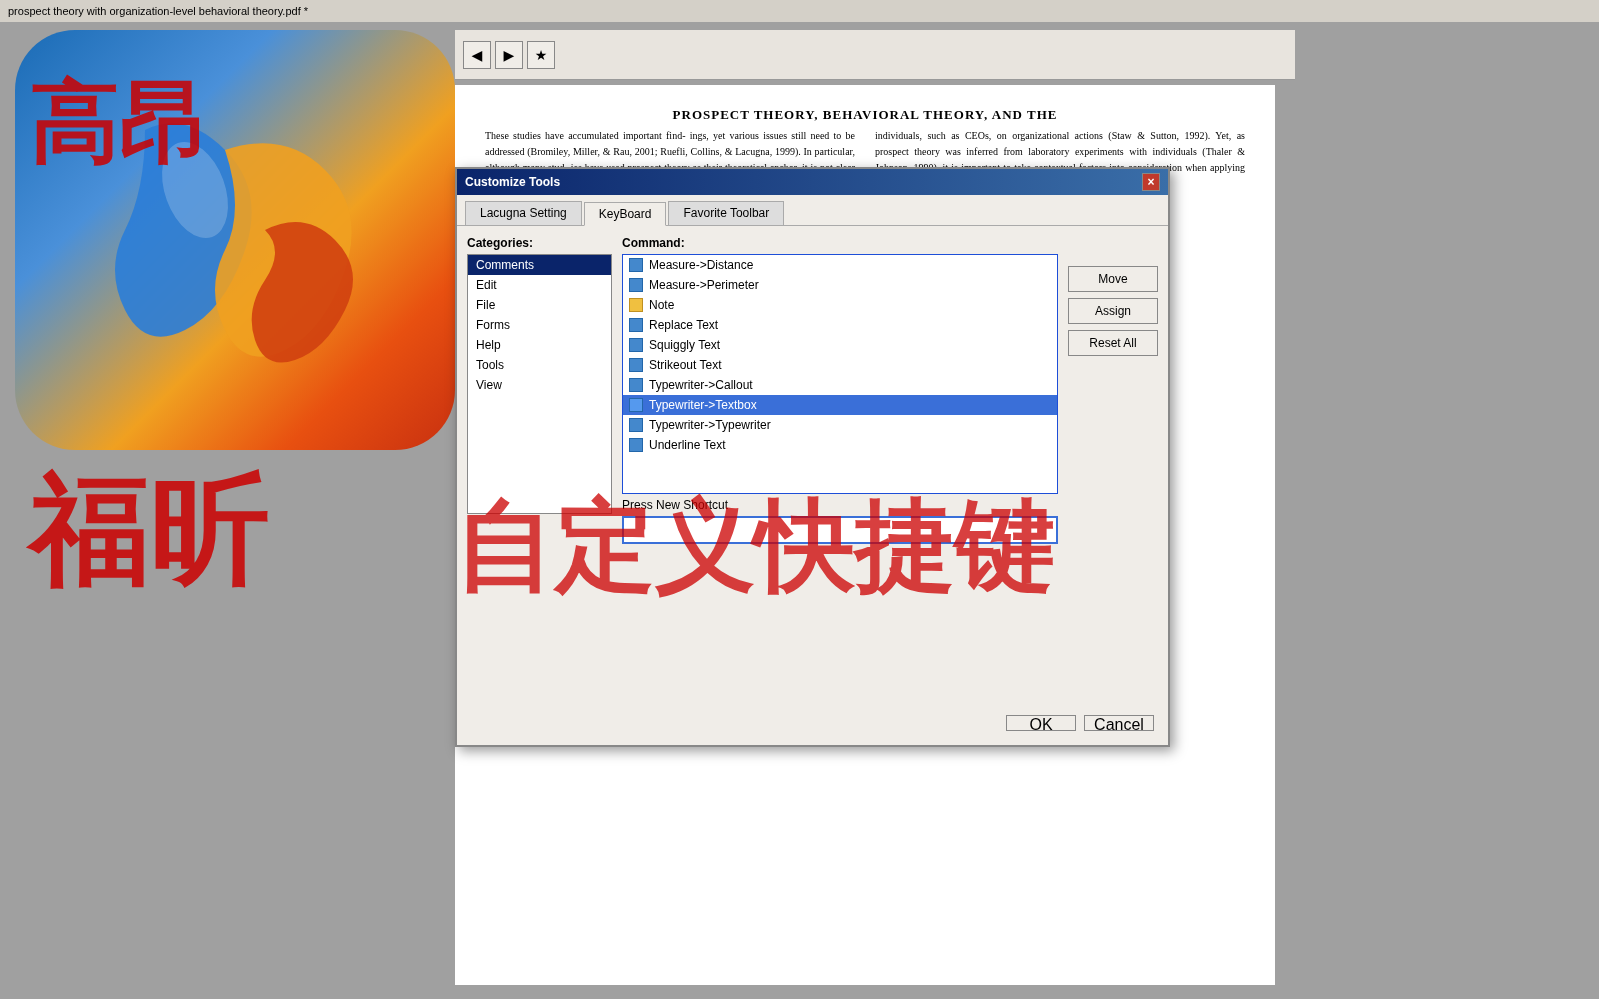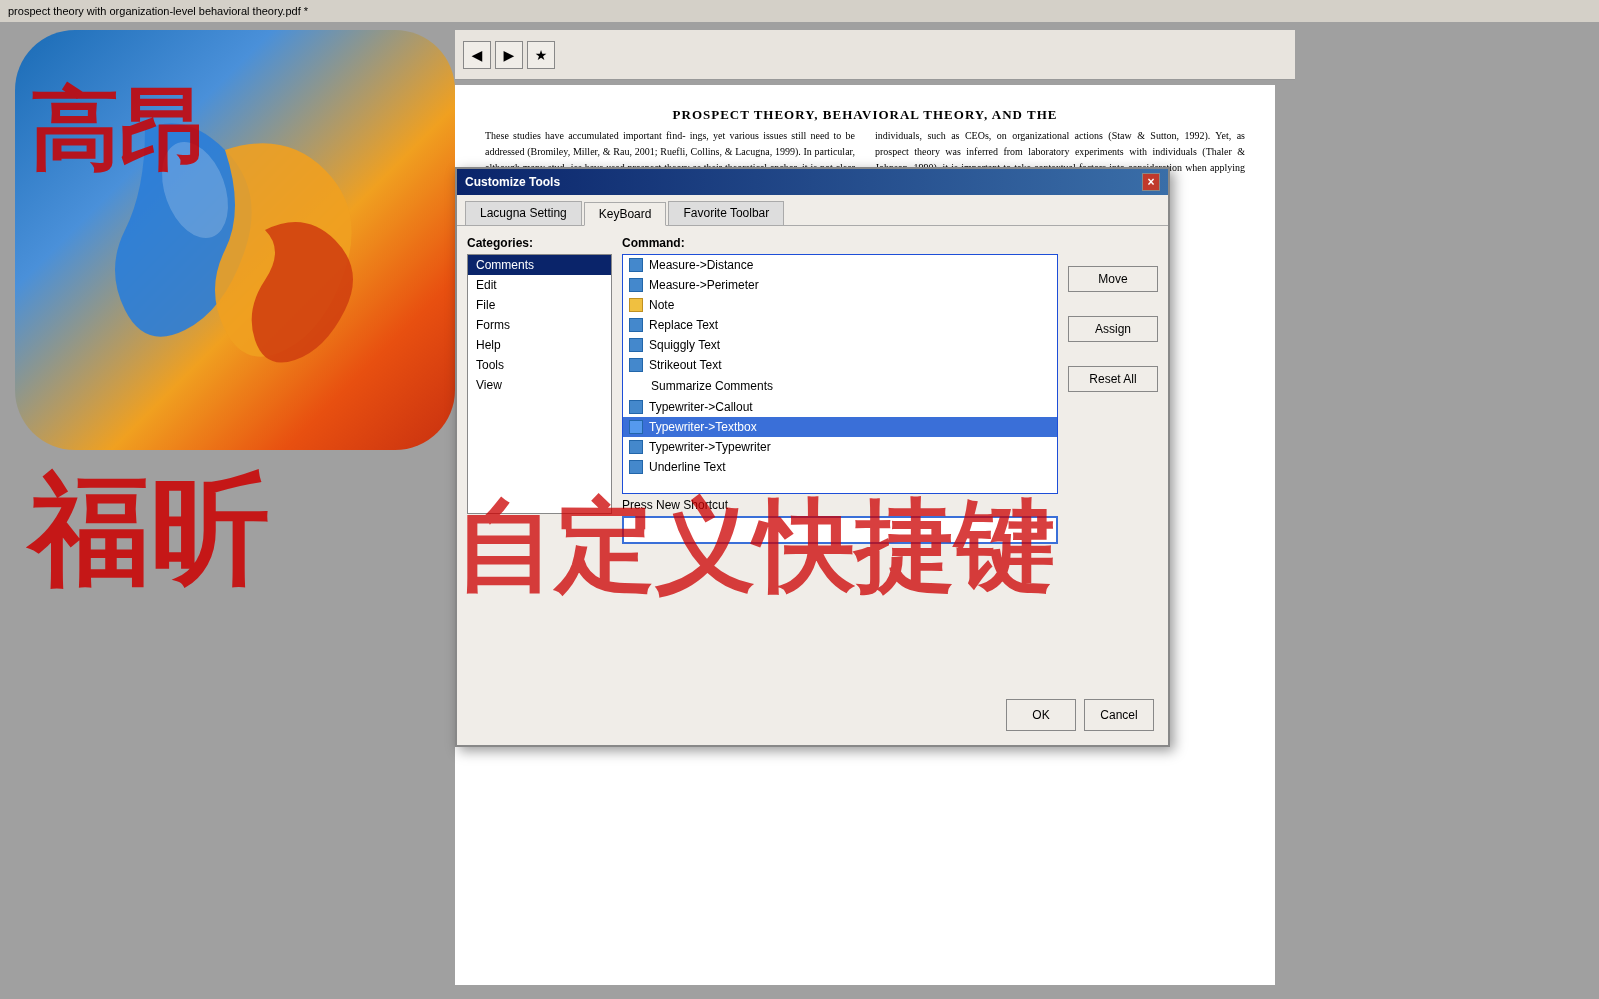--- a/index.html
+++ b/index.html
@@ -84,20 +84,21 @@
       pointer-events: none;
       z-index: 5;
     }
 
     .chinese-top {
       font-size: 90px;
       color: #cc0000;
       font-weight: bold;
       opacity: 0.85;
       line-height: 1.1;
+      font-family: Liberation Mono, monospace;
     }
 
     .chinese-mid {
       font-size: 75px;
       color: #cc0000;
       font-weight: bold;
       opacity: 0.85;
     }
 
     
@@ -295,21 +296,21 @@
       padding: 2px 4px;
       font-size: 12px;
       background: white;
       outline: none;
     }
 
     
     .action-buttons {
       display: flex;
       flex-direction: column;
-      gap: 24px;
+      gap: 6px;
       margin-top: 30px;
     }
 
     .action-btn {
       width: 90px;
       height: 26px;
       background: #f0ede8;
       border: 1px solid #888;
       cursor: pointer;
       font-size: 12px;
@@ -325,22 +326,22 @@
     .dialog-bottom {
       position: absolute;
       bottom: 14px;
       right: 14px;
       display: flex;
       gap: 8px;
     }
 
     .bottom-btn {
       width: 70px;
-      height: 32px;
-      font-size: 12px;
+      height: 16px;
+      font-size: 16px;
       cursor: pointer;
       border: 1px solid #888;
       background: #f0ede8;
     }
 
     
     .viewer-toolbar {
       position: absolute;
       top: 30px;
       left: 455px;
@@ -505,24 +506,20 @@
           <div class="cmd-item">
             <div class="cmd-icon icon-blue-sq"></div>
             <span>Squiggly Text</span>
           </div>
 
           <div class="cmd-item">
             <div class="cmd-icon icon-blue-sq"></div>
             <span>Strikeout Text</span>
           </div>
 
-          <div class="cmd-item">
-            <div class="cmd-icon" style="background:transparent;border:none;"></div>
-            <span>Summarize Comments</span>
-          </div>
 
           <div class="cmd-item">
             <div class="cmd-icon icon-blue-sq"></div>
             <span>Typewriter-&gt;Callout</span>
           </div>
 
           <div class="cmd-item selected">
             <div class="cmd-icon icon-blue-sq" style="background:#5599ee;"></div>
             <span>Typewriter-&gt;Textbox</span>
           </div>

